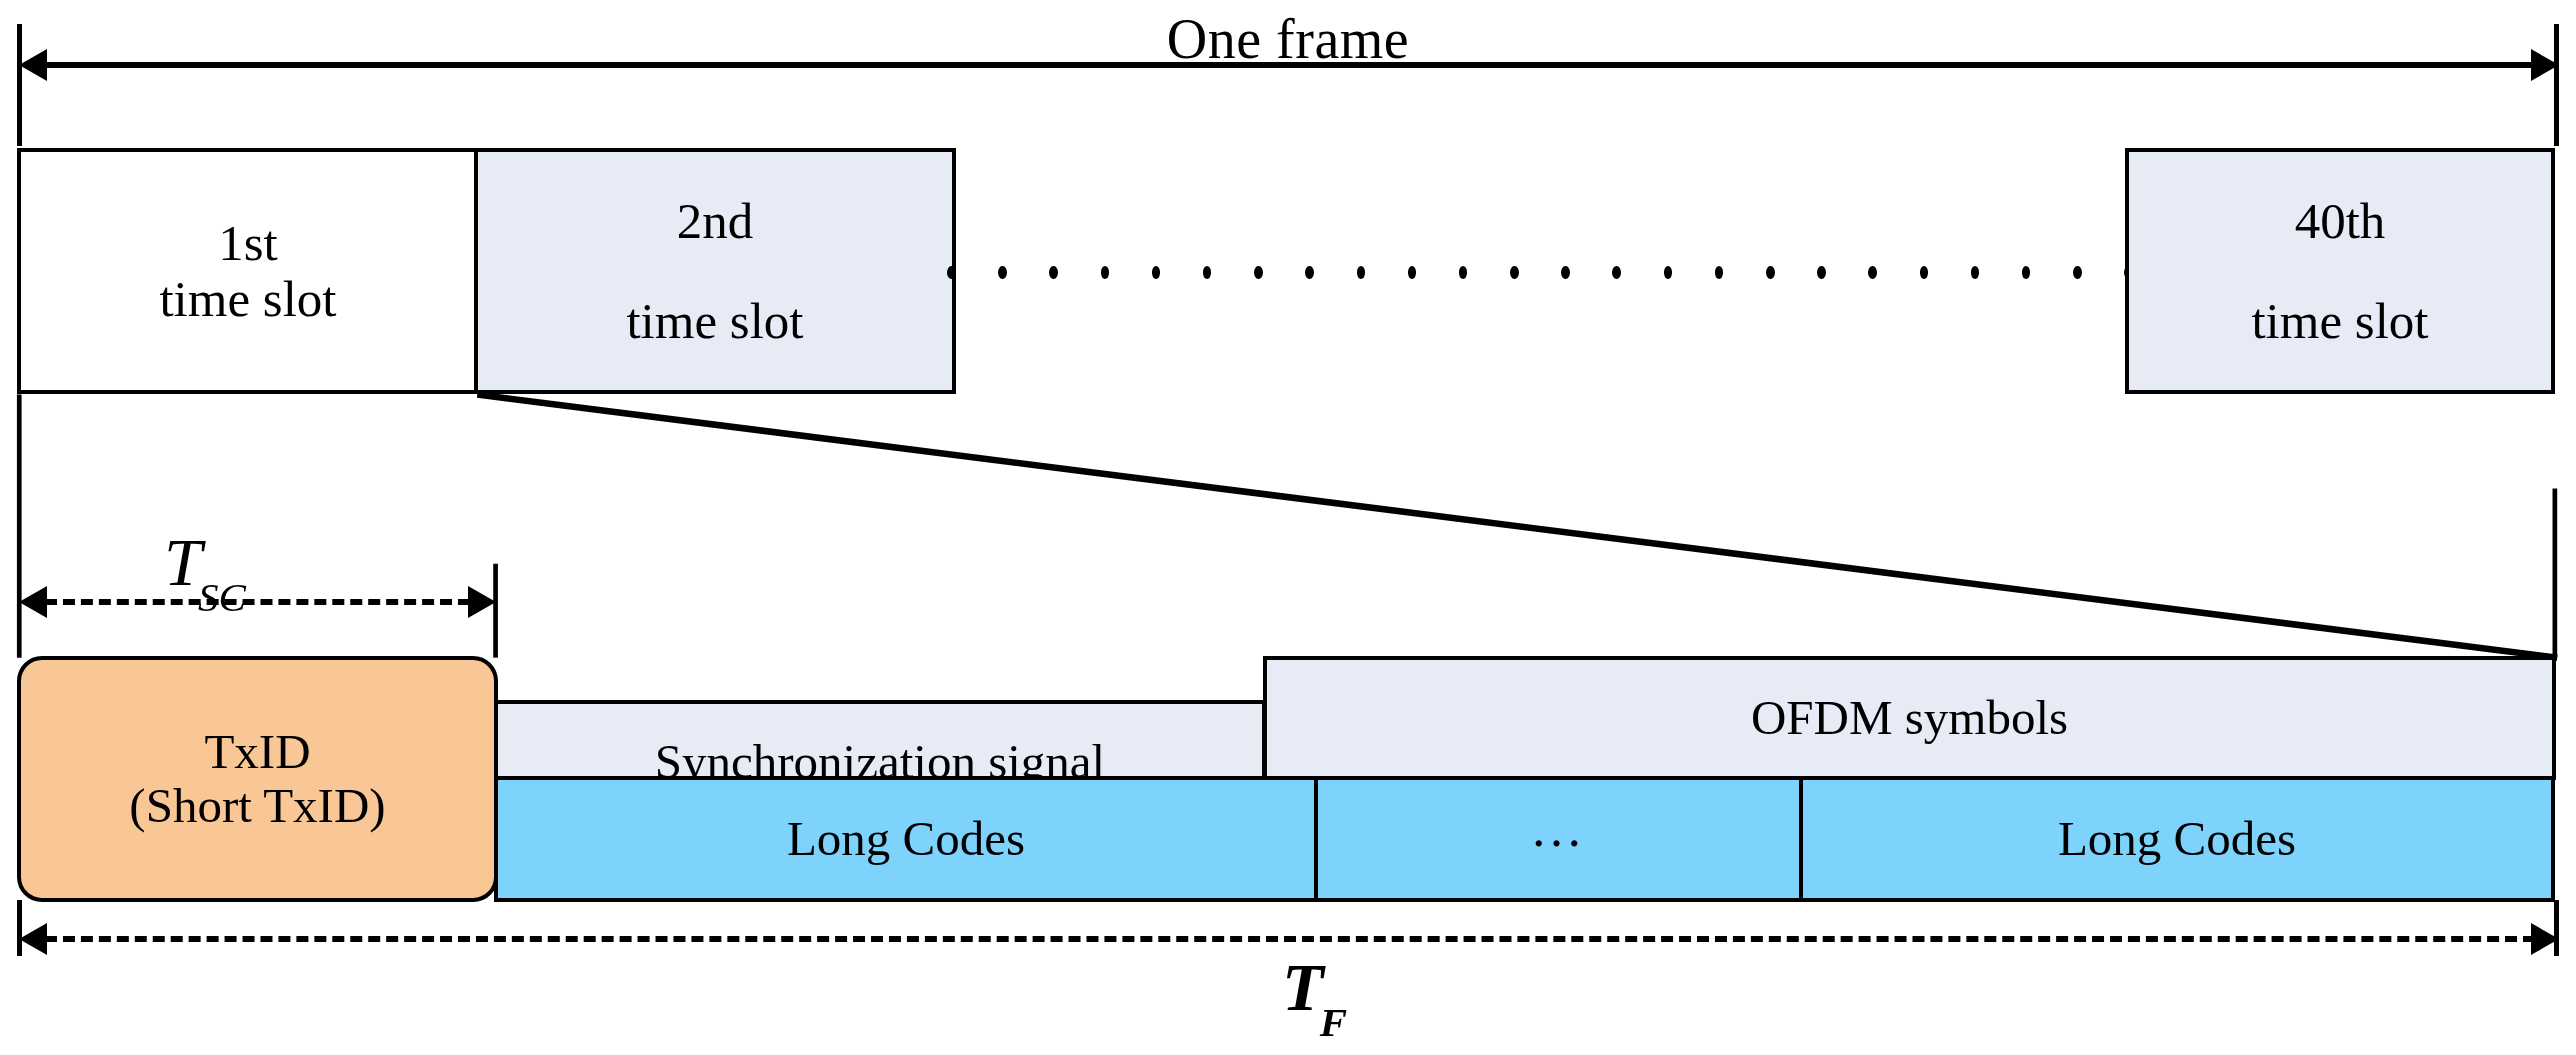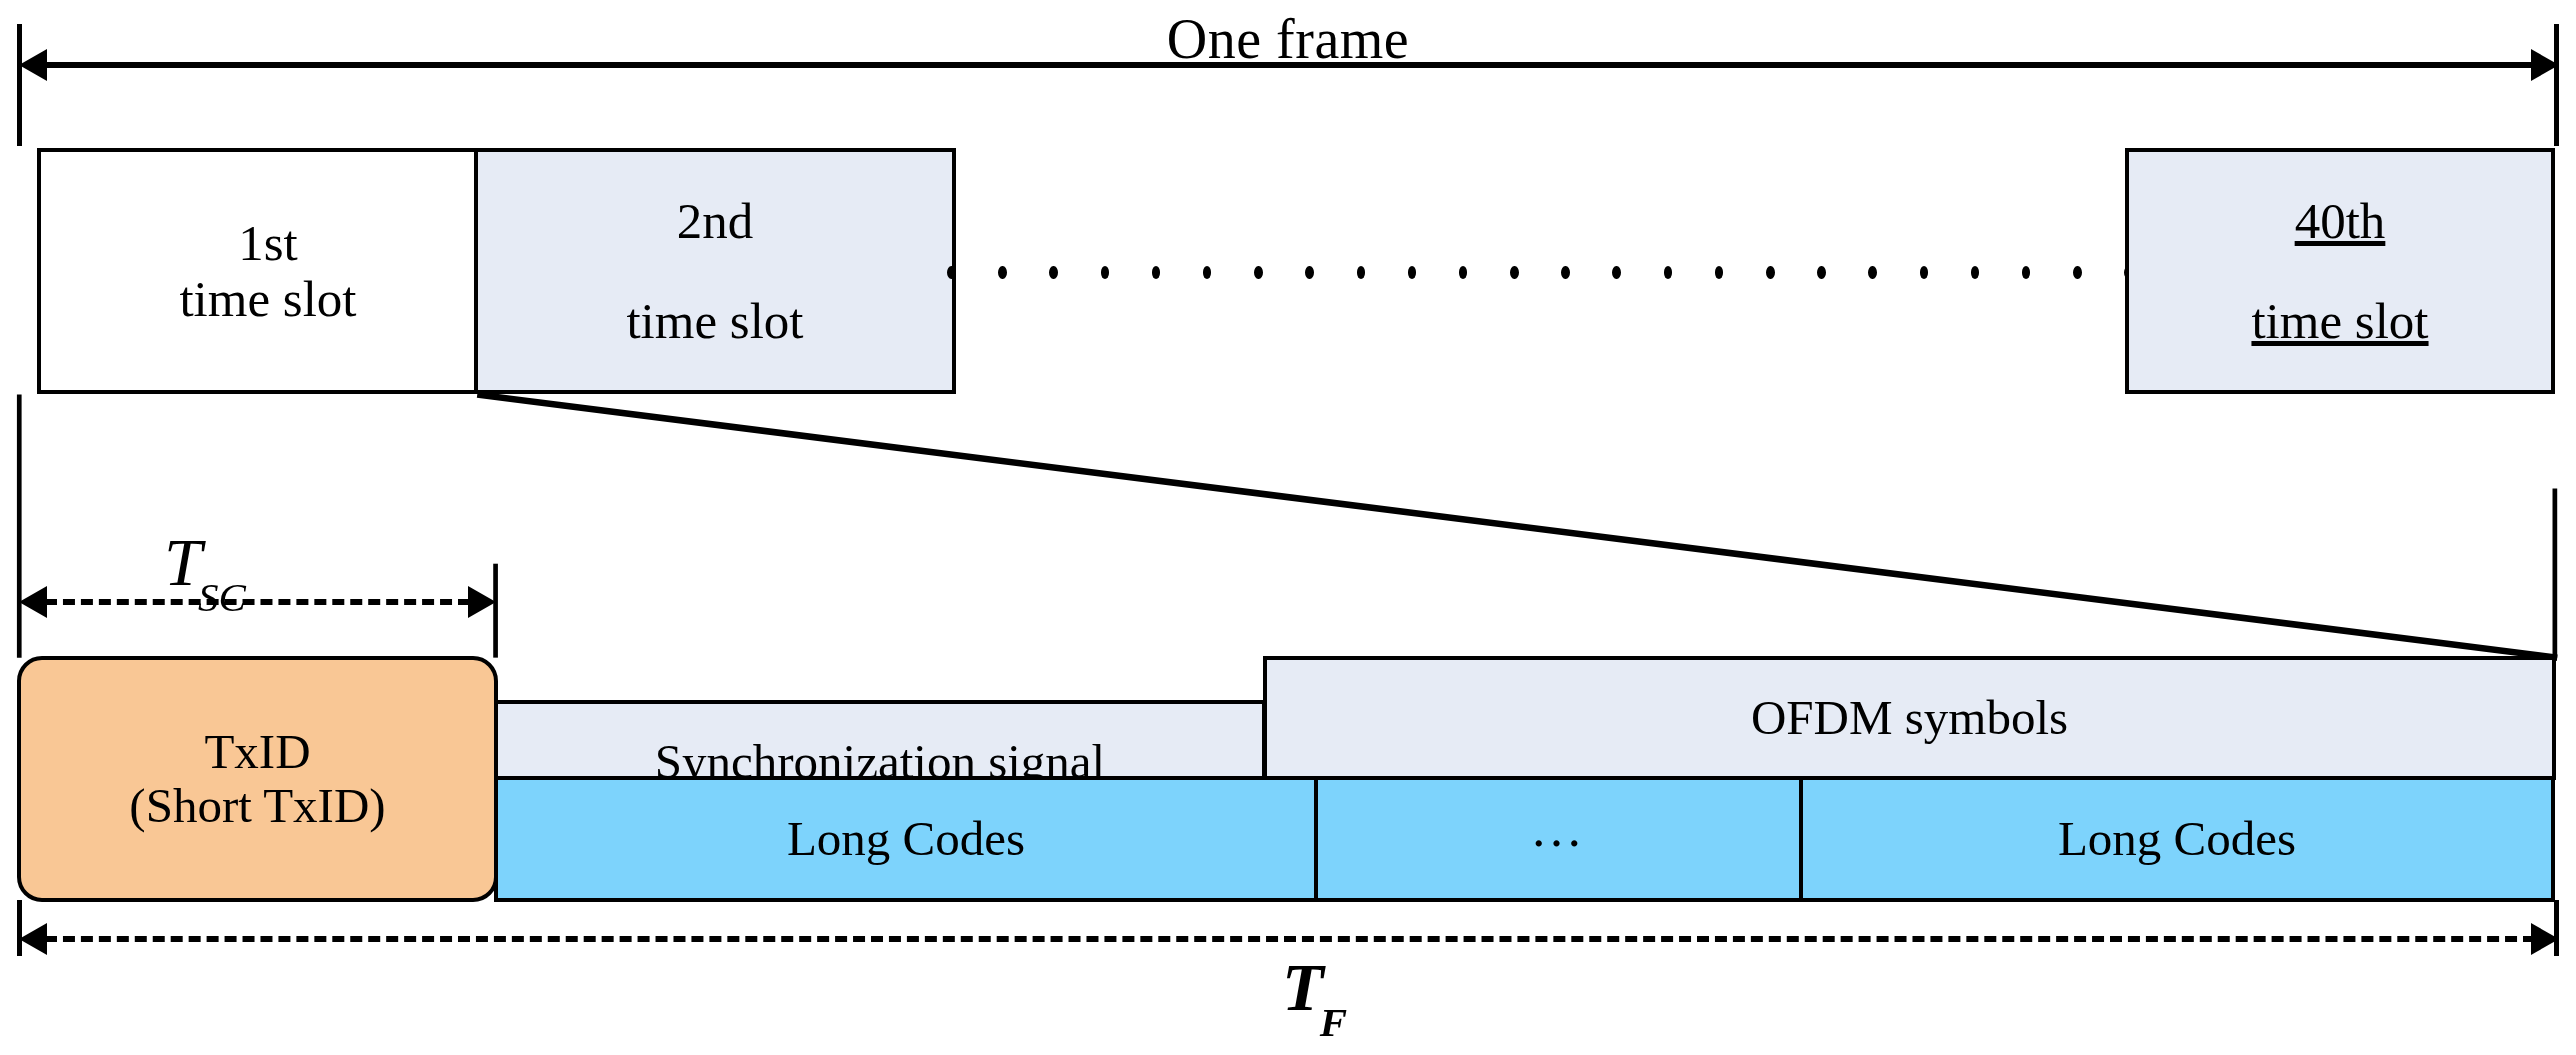--- a/index.html
+++ b/index.html
@@ -73,21 +73,21 @@
   <div class="abs" id="frame-title">One frame</div>
 
   <div class="abs guide" style="left:17px;top:24.4px;height:122px;"></div>
 
   <div class="abs guide" style="left:2554px;top:24.4px;height:122px;"></div>
 
   <div class="abs ahead ahead-left" style="left:19px;top:49px;"></div>
   <div class="abs arrow-line-solid" style="left:43px;top:62px;width:2491px;"></div>
   <div class="abs ahead ahead-right" style="left:2531px;top:49px;"></div>
 
-  <div class="abs slot slot-white" style="left:17px;top:148px;width:462px;height:246px;margin-left:20px;">
+  <div class="abs slot slot-white" style="left:17px;top:148px;width:462px;height:246px;">
     <span class="ln">1st</span>
     <span class="ln">time slot</span>
   </div>
 
   <div class="abs slot slot-blue" style="left:474px;top:148px;width:482px;height:246px;">
     <span class="ln">2nd</span>
     <span class="ln">time slot</span>
   </div>
 
   <div class="abs" id="slot-ellipsis" style="left:947px;top:265px;width:1186px;height:15px;">
@@ -110,21 +110,21 @@
       <i></i>
       <i></i>
       <i></i>
       <i></i>
       <i></i>
       <i></i>
       <i></i>
       <i></i>
     </div>
 
-  <div class="abs slot slot-blue" style="left:2125px;top:148px;width:430px;height:246px;text-decoration:underline;">
+  <div class="abs slot slot-blue" style="left:2125px;top:148px;width:430px;height:246px;">
     <span class="ln">40th</span>
     <span class="ln">time slot</span>
   </div>
 
   <svg id="connectors" viewBox="0 0 2742 1124" xmlns="http://www.w3.org/2000/svg">
 
     <line x1="20.5" y1="420" x2="20.5" y2="700" stroke="#000" stroke-width="5"></line>
 
     <line x1="508" y1="420" x2="2722" y2="700" stroke="#000" stroke-width="7"></line>
 

